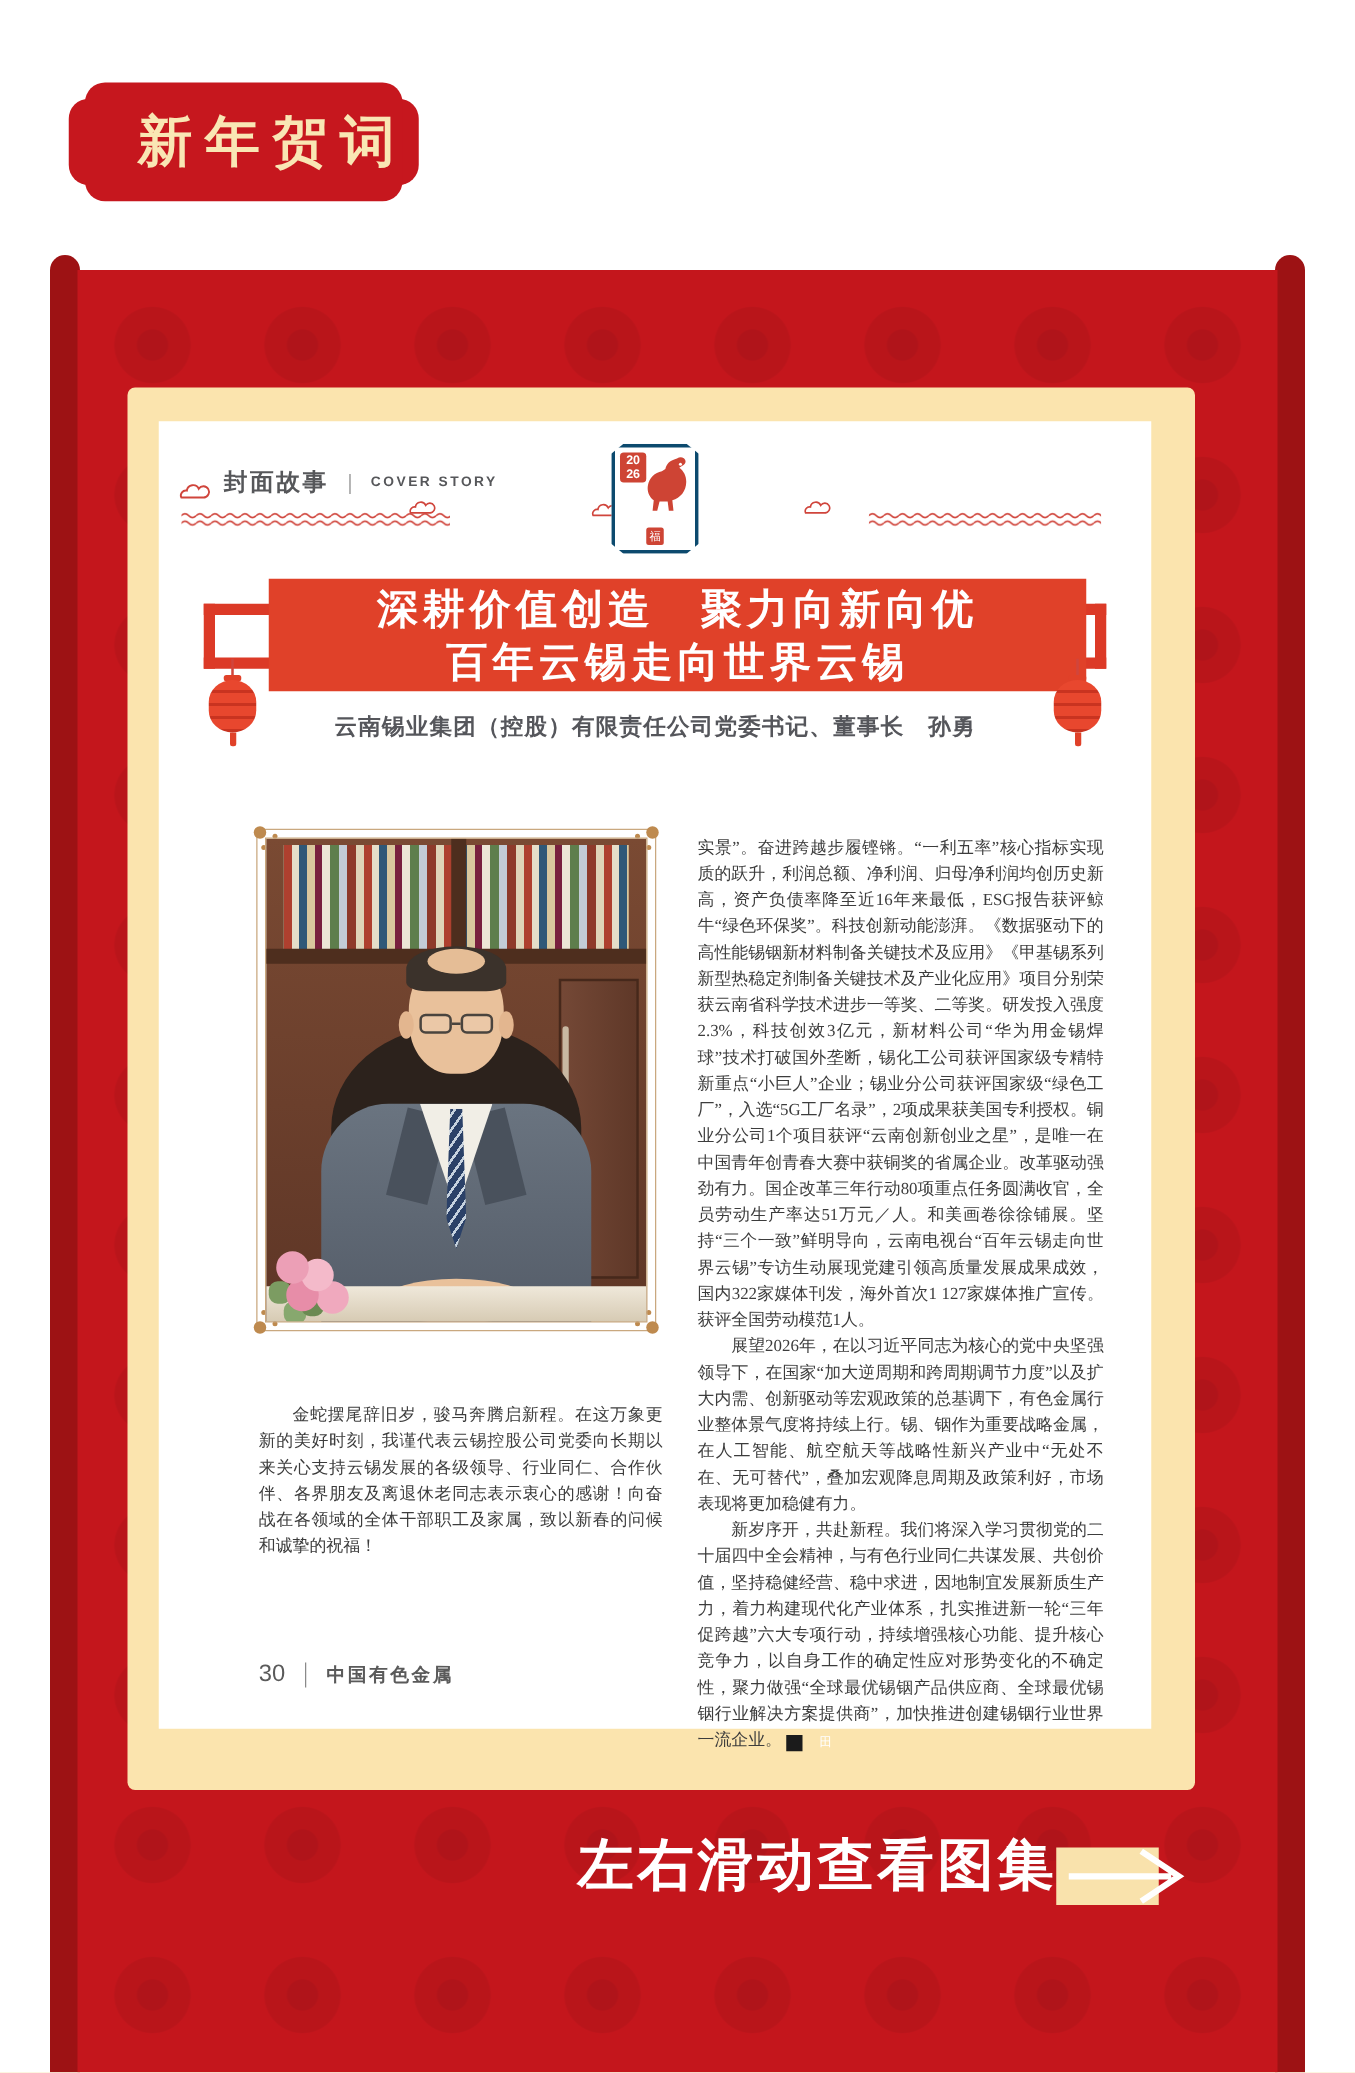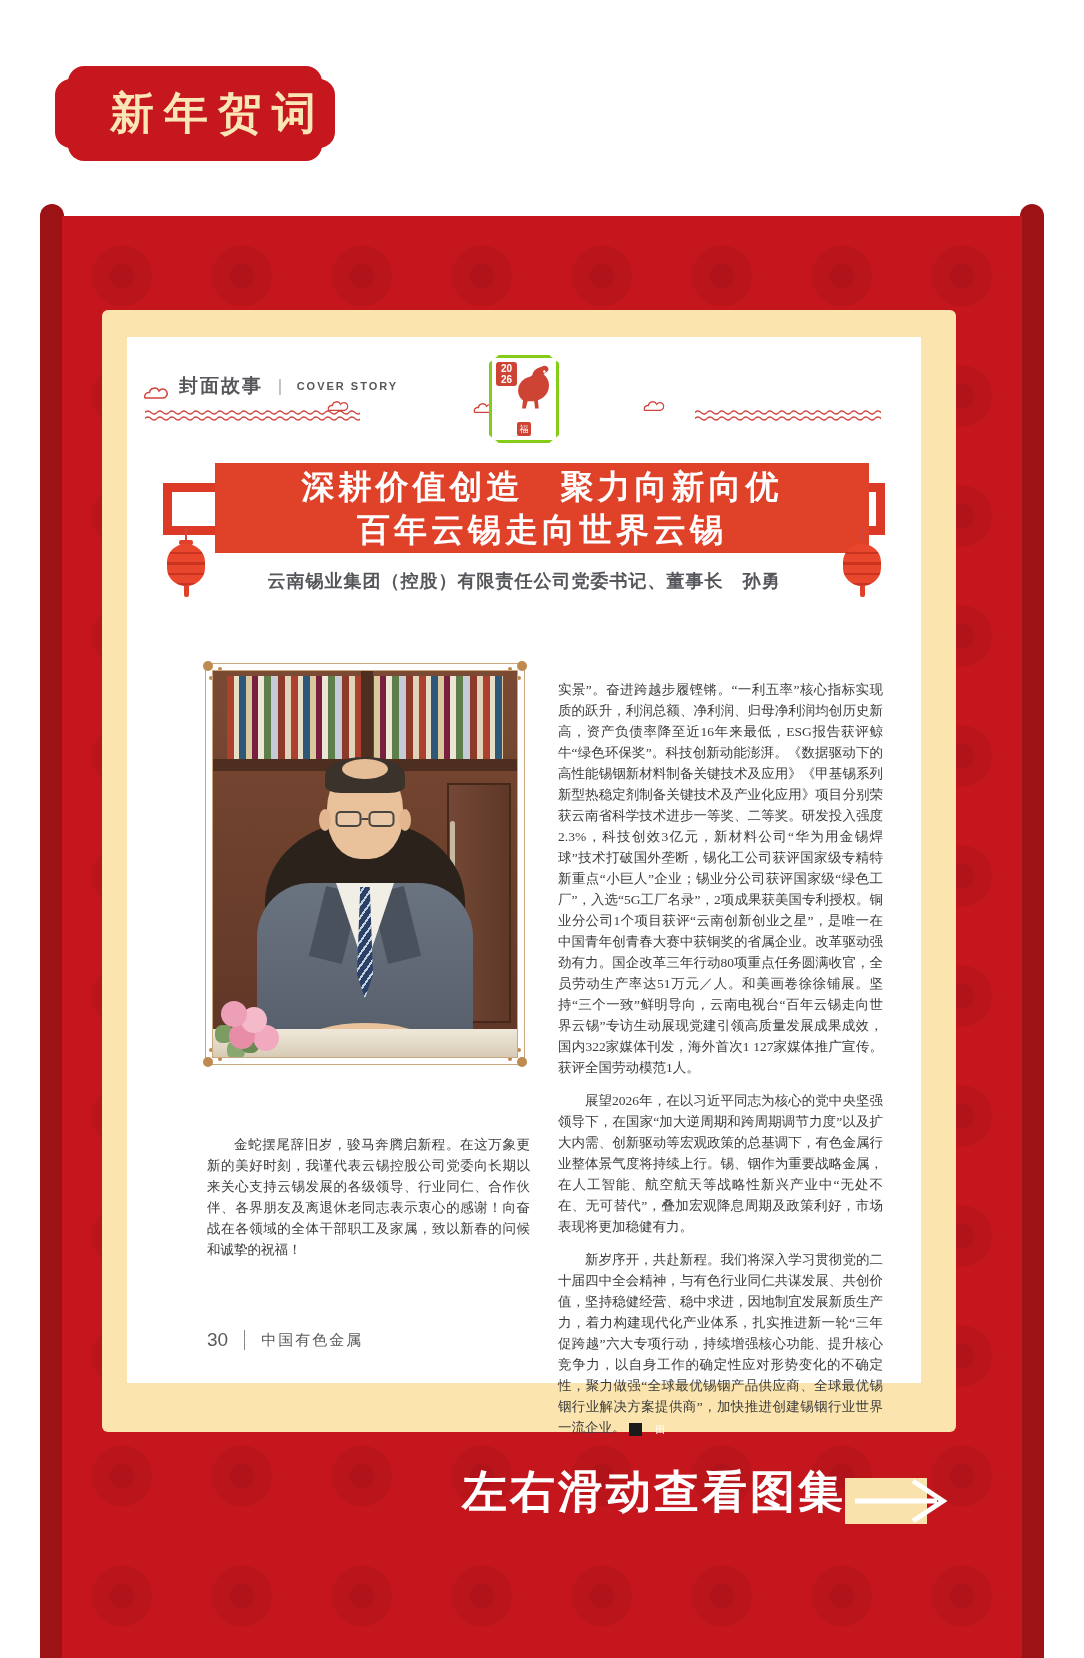--- a/index.html
+++ b/index.html
@@ -29,21 +29,21 @@
   
   .mast-title { position:absolute; left:52px; top:36px; display:flex; align-items:center; gap:9px; color:#56575A; }
   .mast-cn { font-size:19px; font-weight:bold; letter-spacing:2px; }
   .mast-bar { font-size:16px; color:#8a8a8a; }
   .mast-en { font-size:11px; letter-spacing:2px; font-weight:bold; color:#56575A; }
   .cloud { position:absolute; }
   .wave { position:absolute; }
 
   
   .seal { position:absolute; left:362px; top:18px; width:70px; height:88px; background:#fff;
-    border:3px solid #84cc16; clip-path:polygon(14% 0,86% 0,100% 9%,100% 91%,86% 100%,14% 100%,0 91%,0 9%); }
+    border:3px solid #0c4a6e; clip-path:polygon(14% 0,86% 0,100% 9%,100% 91%,86% 100%,14% 100%,0 91%,0 9%); }
   .seal-year { position:absolute; left:4px; top:4px; width:21px; background:#CE4434; color:#fff;
     font-size:10px; font-weight:bold; line-height:11px; text-align:center; border-radius:3px; padding:1px 0; }
   .seal-horse { position:absolute; right:1px; top:6px; }
   .seal-fu { position:absolute; bottom:4px; left:50%; transform:translateX(-50%); width:14px; height:14px;
     background:#CE4434; color:#fff; font-size:9px; line-height:14px; text-align:center; border-radius:2px; }
 
   
   .rib-end { position:absolute; width:62px; height:52px; border:9px solid #DC3A27; }
   .rib-end.l { left:36px; top:146px; border-right:none; }
   .rib-end.r { left:696px; top:146px; border-left:none; }
@@ -109,31 +109,31 @@
   .ph-flower-p { position:absolute; left:8px; bottom:30px; width:26px; height:26px; border-radius:50%; background:#EC9FB6;
     box-shadow:20px 6px 0 #F4BACA, 8px 22px 0 #E78DA8, 32px 24px 0 #F0A9BE; }
   .ph-flower-g { position:absolute; left:2px; bottom:14px; width:18px; height:18px; border-radius:40%; background:#7C9C62;
     box-shadow:26px 10px 0 #6B8A52, 12px 16px 0 #87A86E; }
 
   
   .col { position:absolute; font-family:"Liberation Serif","DejaVu Serif",serif; color:#3C3C3C;
     font-size:13.5px; line-height:21px; text-align:justify; }
   .col-left { left:80px; top:786px; width:323px;font-family:Liberation Mono, monospace; }
   .col-right { left:431px; top:330px; width:325px; }
-  .para { text-indent:2em;margin-top:12px; }
+  .para { text-indent:2em; }
   .para.noind { text-indent:0; }
   .endmark { display:inline-block; width:13px; height:13px; background:#1b1b1b; color:#fff;
     font-size:10px; line-height:13px; text-align:center; vertical-align:-1px; margin-left:3px;
     font-family:"Liberation Sans",sans-serif; }
 
   
   .page-foot { position:absolute; left:80px; top:992px; display:flex; align-items:center; gap:16px; color:#5A5A5A; }
   .pf-num { font-size:19px; }
   .pf-bar { width:1px; height:20px; background:#8a8a8a; }
-  .pf-mag { font-size:15px; letter-spacing:2px; }
+  .pf-mag { font-size:15px; letter-spacing:2px;font-weight:bold; }
 
   
   .swipe-hint { position:absolute; left:462px; top:1462px; color:#ffffff; font-size:45px; font-weight:bold; letter-spacing:3px; }
   .gallery-btn { position:absolute; left:845px; top:1478px; width:82px; height:46px; background:#F9E2AC;
     border:none; cursor:pointer; overflow:visible; }
   .gallery-btn svg { position:absolute; left:6px; top:0; overflow:visible; }
 </style>
 </head>
 <body>
 

